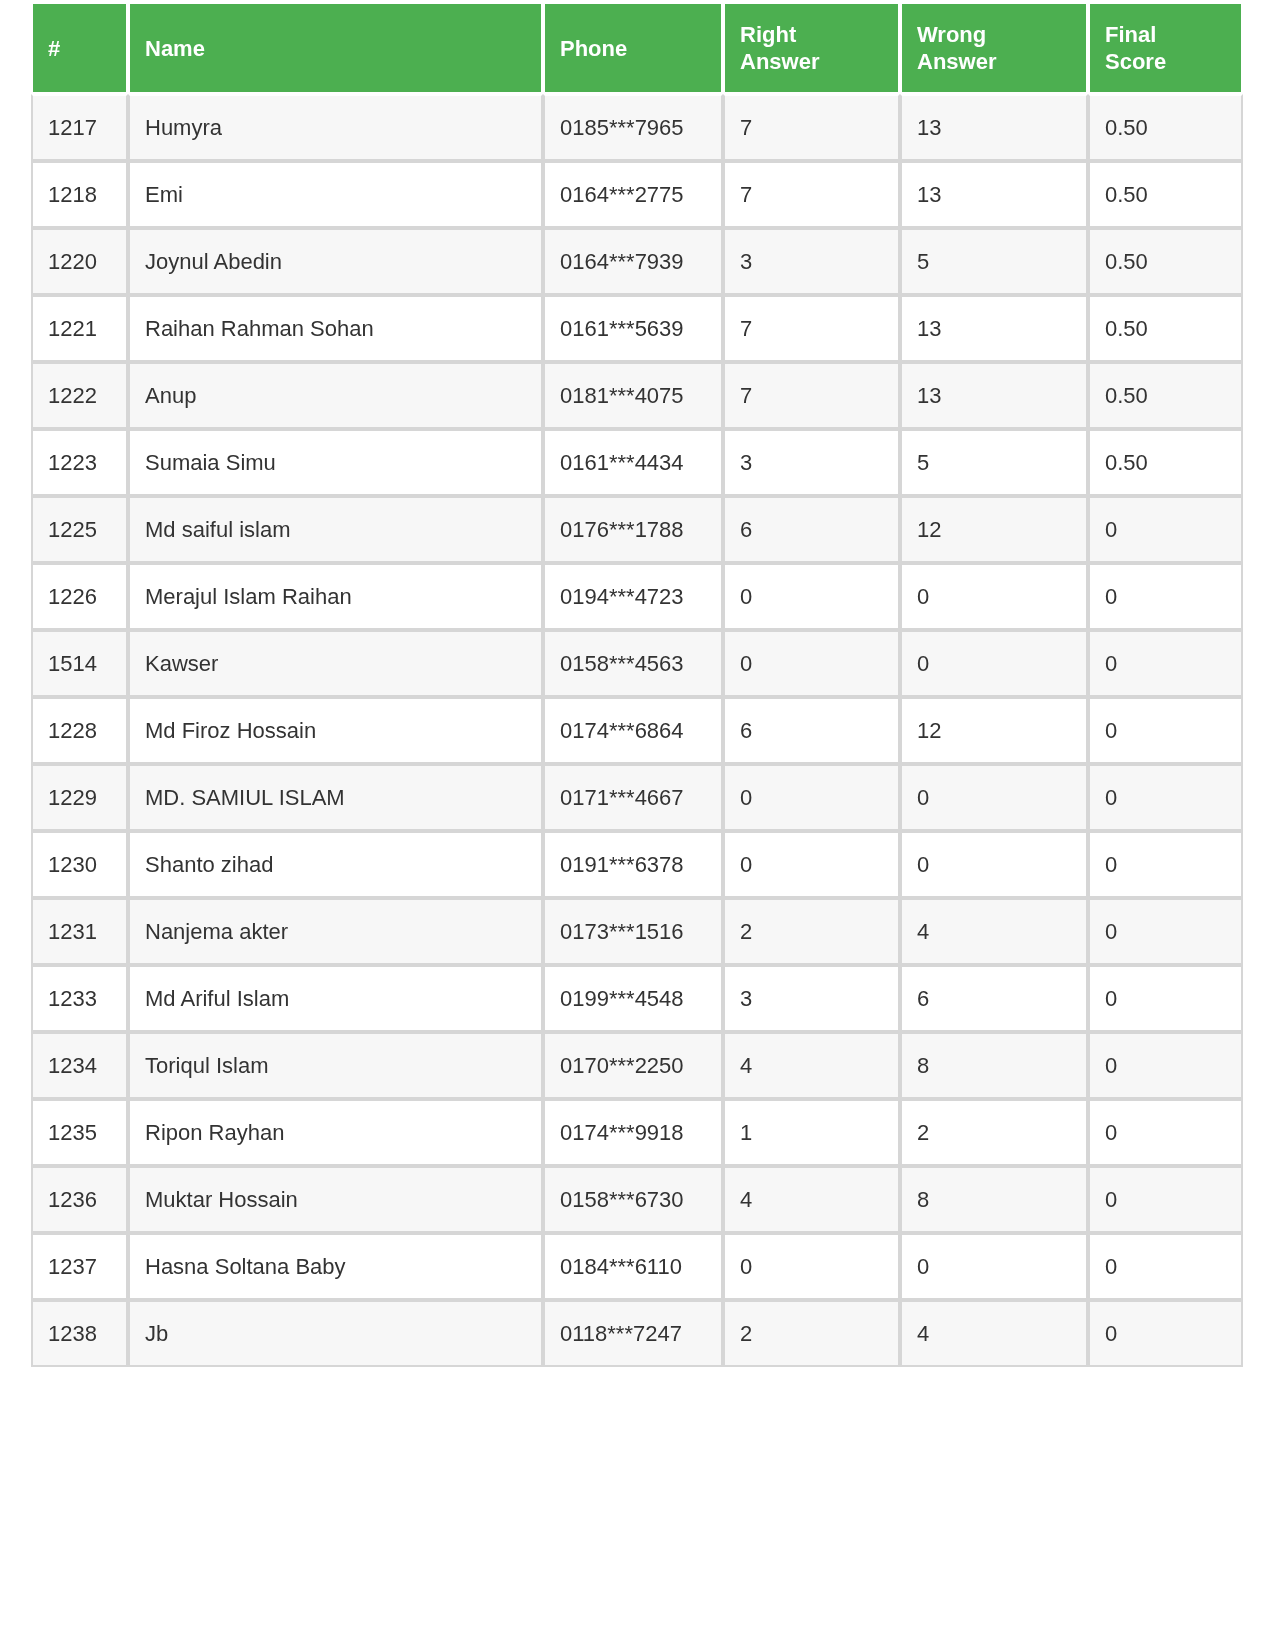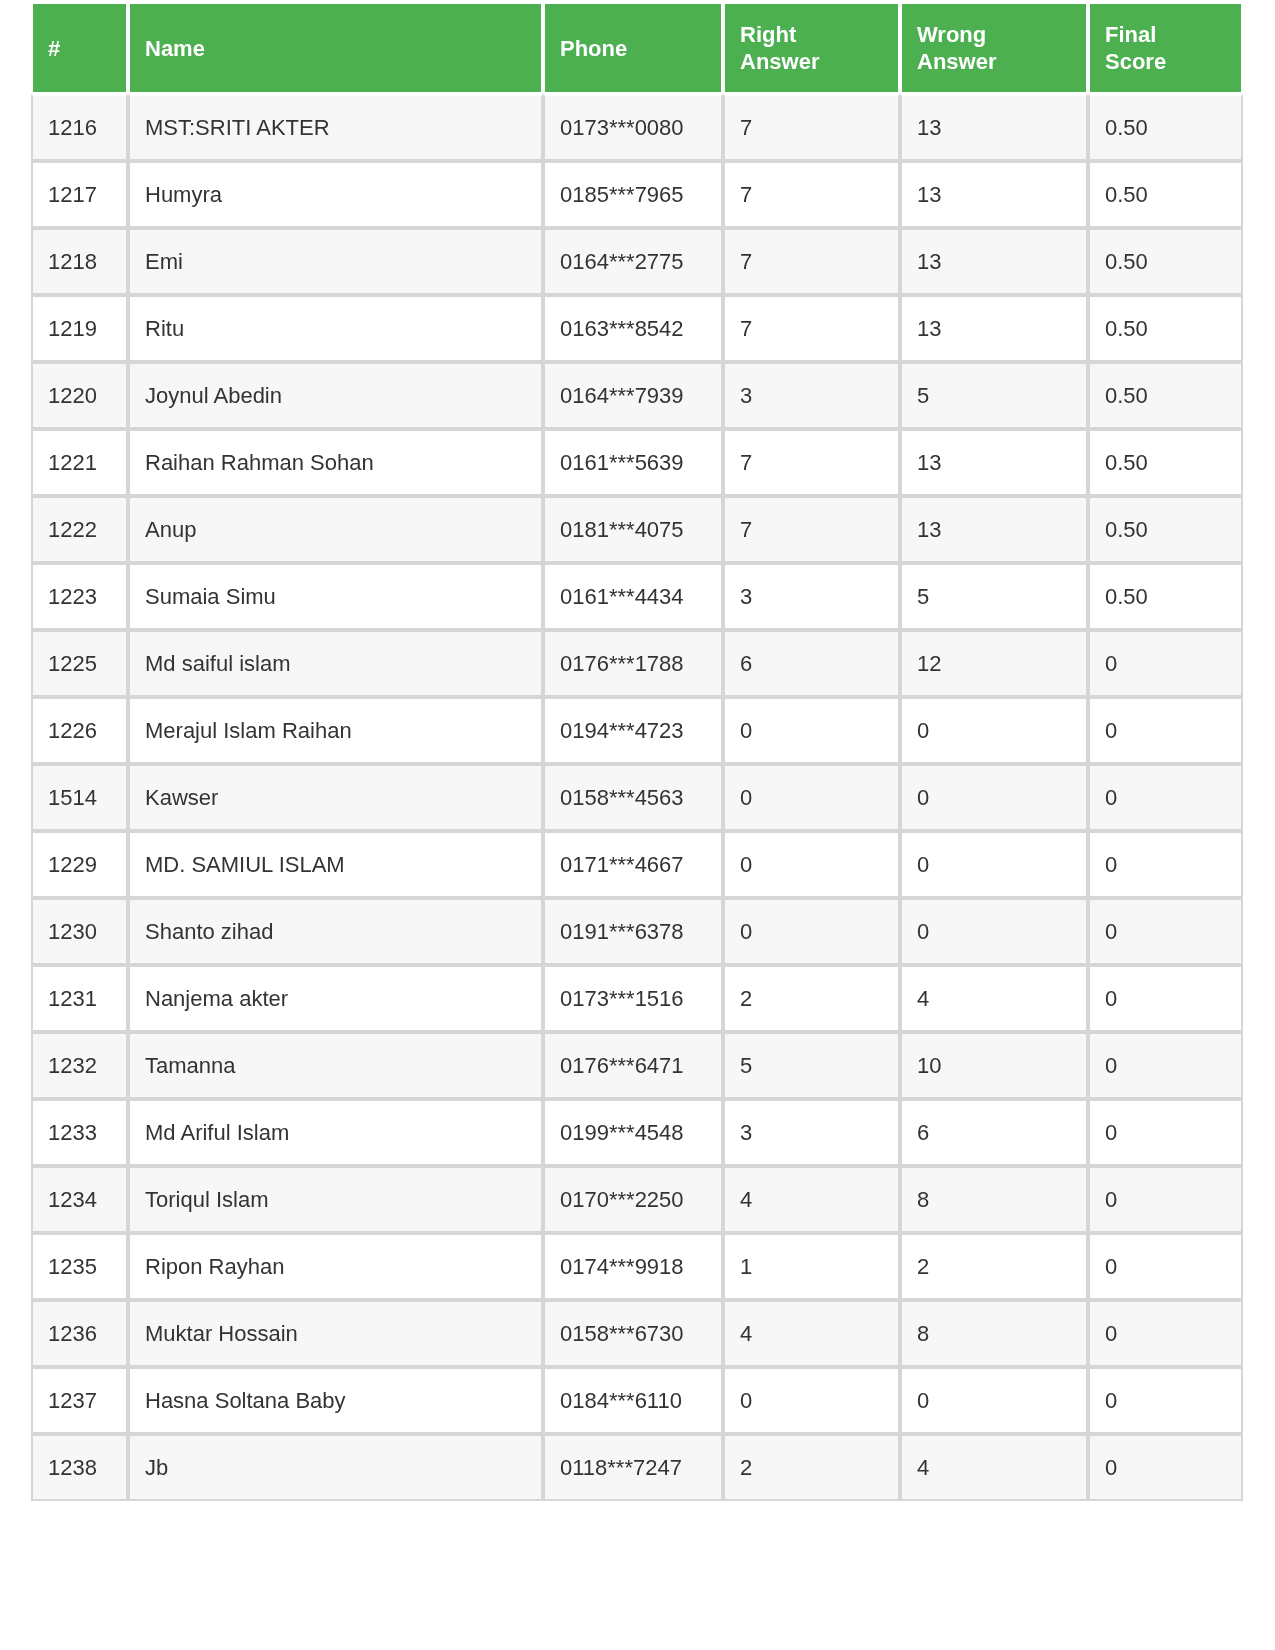--- a/index.html
+++ b/index.html
@@ -78,47 +78,31 @@
           <th><span class="th-label">#</span></th>
           <th><span class="th-label">Name</span></th>
           <th><span class="th-label">Phone</span></th>
           <th><span class="th-label">Right Answer</span></th>
           <th><span class="th-label">Wrong Answer</span></th>
           <th><span class="th-label">Final Score</span></th>
         </tr>
     </thead>
     <tbody id="body-rows">
         <tr>
-          <td>1216</td>
-          <td>MST:SRITI AKTER</td>
-          <td>0173***0080</td>
-          <td>7</td>
-          <td>13</td>
-          <td>0.50</td>
-        </tr>
-        <tr>
           <td>1217</td>
           <td>Humyra</td>
           <td>0185***7965</td>
           <td>7</td>
           <td>13</td>
           <td>0.50</td>
         </tr>
         <tr>
           <td>1218</td>
           <td>Emi</td>
           <td>0164***2775</td>
-          <td>7</td>
-          <td>13</td>
-          <td>0.50</td>
-        </tr>
-        <tr>
-          <td>1219</td>
-          <td>Ritu</td>
-          <td>0163***8542</td>
           <td>7</td>
           <td>13</td>
           <td>0.50</td>
         </tr>
         <tr>
           <td>1220</td>
           <td>Joynul Abedin</td>
           <td>0164***7939</td>
           <td>3</td>
           <td>5</td>
@@ -166,20 +150,28 @@
         </tr>
         <tr>
           <td>1514</td>
           <td>Kawser</td>
           <td>0158***4563</td>
           <td>0</td>
           <td>0</td>
           <td>0</td>
         </tr>
         <tr>
+          <td>1228</td>
+          <td>Md Firoz Hossain</td>
+          <td>0174***6864</td>
+          <td>6</td>
+          <td>12</td>
+          <td>0</td>
+        </tr>
+        <tr>
           <td>1229</td>
           <td>MD. SAMIUL ISLAM</td>
           <td>0171***4667</td>
           <td>0</td>
           <td>0</td>
           <td>0</td>
         </tr>
         <tr>
           <td>1230</td>
           <td>Shanto zihad</td>
@@ -187,28 +179,20 @@
           <td>0</td>
           <td>0</td>
           <td>0</td>
         </tr>
         <tr>
           <td>1231</td>
           <td>Nanjema akter</td>
           <td>0173***1516</td>
           <td>2</td>
           <td>4</td>
-          <td>0</td>
-        </tr>
-        <tr>
-          <td>1232</td>
-          <td>Tamanna</td>
-          <td>0176***6471</td>
-          <td>5</td>
-          <td>10</td>
           <td>0</td>
         </tr>
         <tr>
           <td>1233</td>
           <td>Md Ariful Islam</td>
           <td>0199***4548</td>
           <td>3</td>
           <td>6</td>
           <td>0</td>
         </tr>

